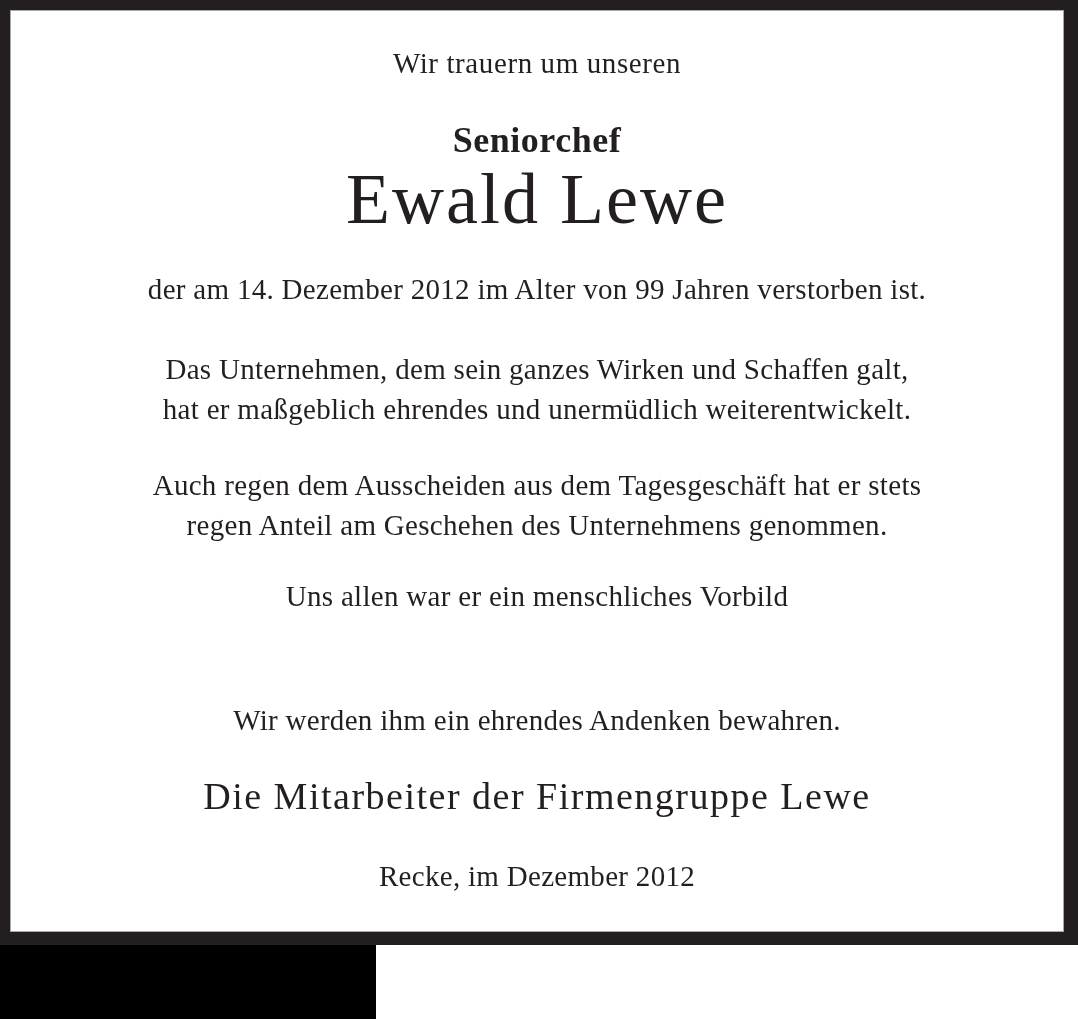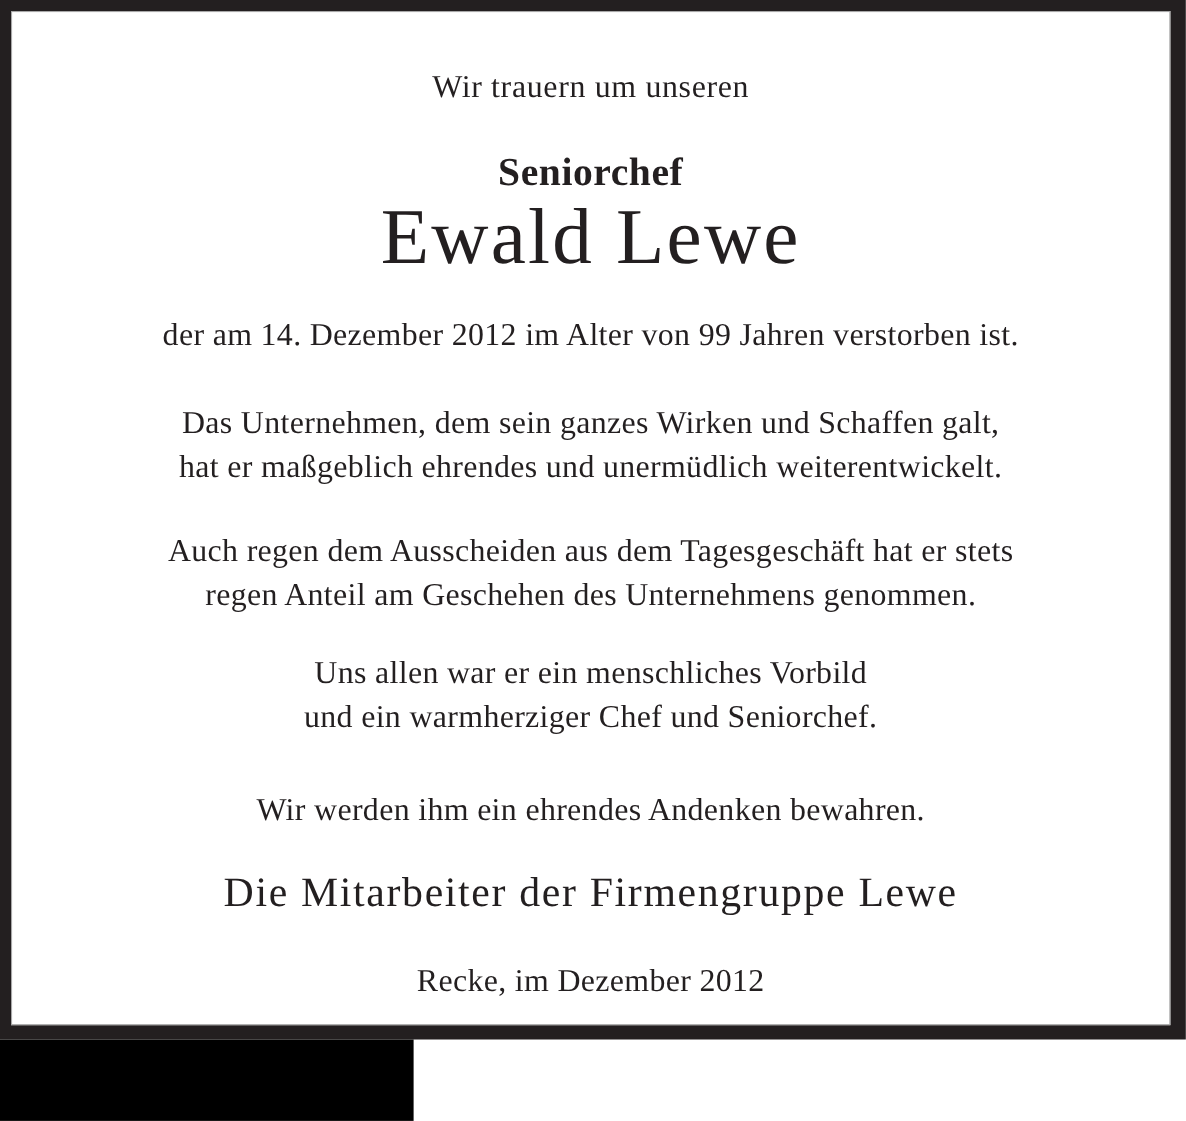--- a/index.html
+++ b/index.html
@@ -26,21 +26,21 @@
   }
   .inner {
     width: 100%;
     height: 100%;
     background: #ffffff;
     box-sizing: border-box;
     border: 1px solid #a8a8a8;
   }
   .content {
     position: absolute;
-    left: 0; top: 16px;
+    left: 0; top: 0;
     width: 1078px;
     height: 813px;
   }
   .line {
     position: absolute;
     left: 10px;
     right: 14px;
     text-align: center;
     line-height: 1;
     white-space: nowrap;
@@ -84,21 +84,20 @@
 
   <div class="line death">der am 14. Dezember 2012 im Alter von 99 Jahren verstorben ist.</div>
 
   <div class="line body-line p1a">Das Unternehmen, dem sein ganzes Wirken und Schaffen galt,</div>
   <div class="line body-line p1b">hat er maßgeblich ehrendes und unermüdlich weiterentwickelt.</div>
 
   <div class="line body-line p2a">Auch regen dem Ausscheiden aus dem Tagesgeschäft hat er stets</div>
   <div class="line body-line p2b">regen Anteil am Geschehen des Unternehmens genommen.</div>
 
   <div class="line body-line p3a">Uns allen war er ein menschliches Vorbild</div>
-  <div class="line body-line p3b">und ein warmherziger Chef und Seniorchef.</div>
 
   <div class="line closing">Wir werden ihm ein ehrendes Andenken bewahren.</div>
 
   <div class="line signature">Die Mitarbeiter der Firmengruppe Lewe</div>
 
   <div class="line placedate">Recke, im Dezember 2012</div>
 </div>
 
 <div class="redaction"></div>
 

